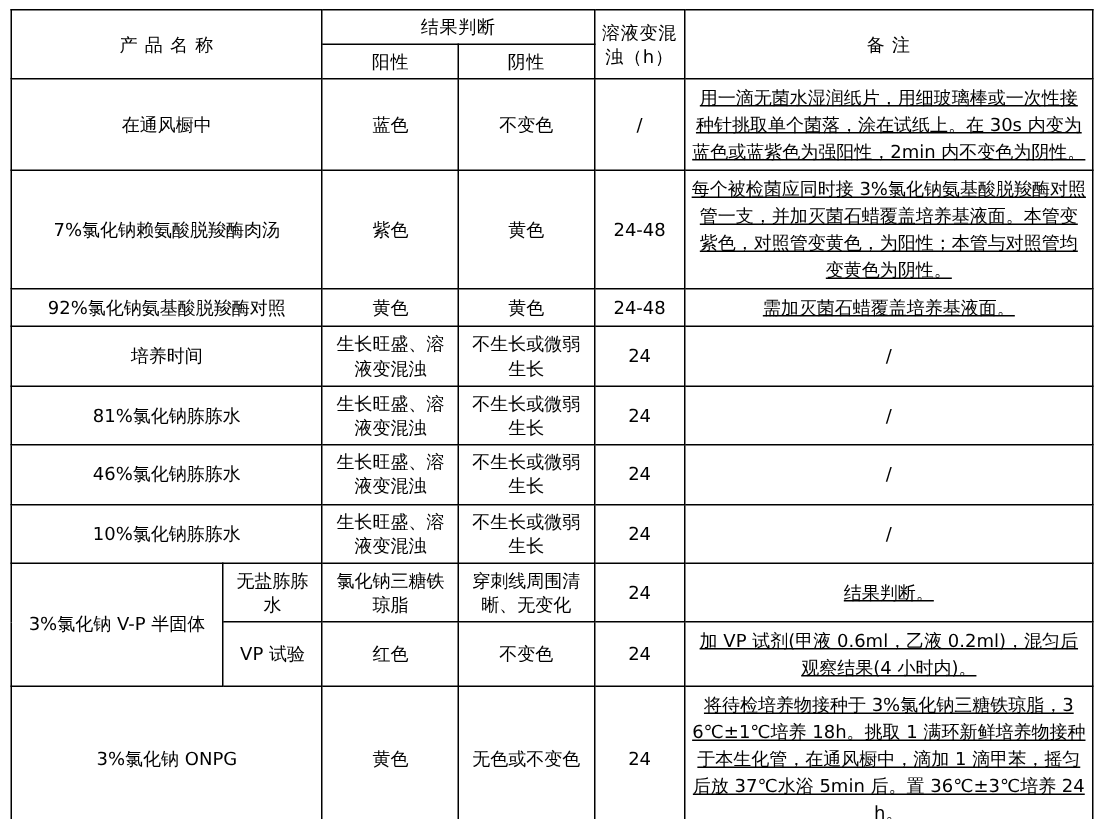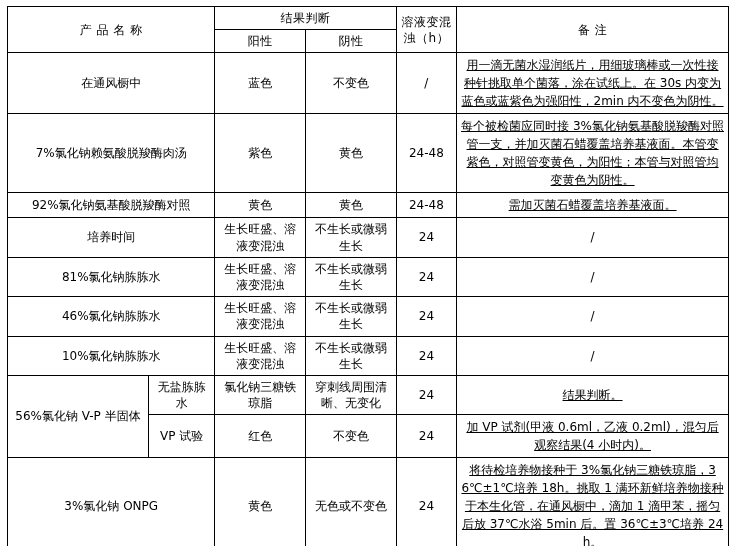--- a/index.html
+++ b/index.html
@@ -129,21 +129,21 @@
 
       <tr>
         <td colspan="2">10%氯化钠胨胨水</td>
         <td>生长旺盛、溶液变混浊</td>
         <td>不生长或微弱生长</td>
         <td>24</td>
         <td class="center-note">/</td>
       </tr>
 
       <tr>
-        <td rowspan="2">56%氯化钠 V-P 半固体</td>
+        <td rowspan="2">3%氯化钠 V-P 半固体</td>
         <td>无盐胨胨水</td>
         <td>氯化钠三糖铁琼脂</td>
         <td>穿刺线周围清晰、无变化</td>
         <td>24</td>
         <td class="note">结果判断。</td>
       </tr>
 
       <tr>
         <td>VP 试验</td>
         <td>红色</td>

